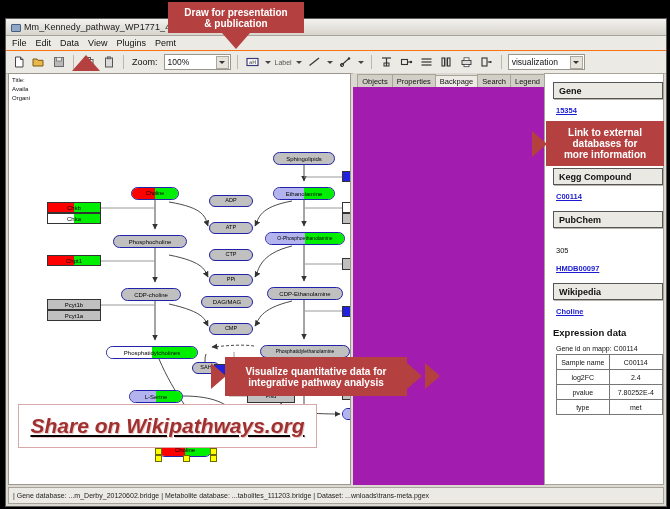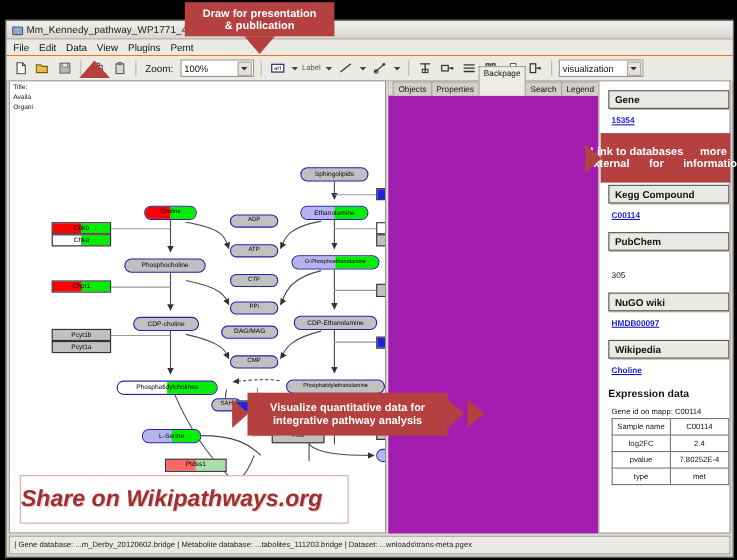--- a/index.html
+++ b/index.html
@@ -54,21 +54,21 @@
   .clip{overflow:hidden;}
   svg.edge{position:absolute;left:0;top:0;width:424px;height:432px;overflow:visible;pointer-events:none;}
 
   
   .sel{position:absolute;width:5px;height:5px;background:#ffff00;border:1px solid #6b6b00;z-index:9;}
 
   
   .tabs{display:flex;height:14px;padding-left:4px;background:#dcd9d2;align-items:flex-end;}
   .tab{font-size:7.5px;padding:1.5px 4px 1.5px;border:1px solid #a8a49a;border-bottom:none;
        background:#d2cfc7;color:#111;margin-right:-1px;}
-  .tab.active{background:#edebe5;padding-bottom:16px;position:relative;z-index:2;text-align:right;}
+  .tab.active{background:#edebe5;padding-bottom:1px;position:relative;z-index:2;text-align:right;}
   .bpbody{flex:1;background:#fff;border:1px solid #a8a49a;margin:0 0 0 0;overflow:hidden;position:relative;padding:6px 0 0 8px;}
   .dbhdr{box-sizing:border-box;width:110px;height:17px;border:1px solid #555;background:#ebe9e3;
          display:flex;align-items:center;padding-left:5px;font-size:9px;font-weight:bold;color:#111;
          box-shadow:1px 1px 0 #b9b5ab;margin-top:8px;}
   .dbhdr.first{margin-top:2px;}
   .dblink{font-size:7.5px;color:#1a1ad0;text-decoration:underline;margin:3px 0 0 3px;display:inline-block;font-weight:bold;}
   .dbtext{font-size:7.5px;color:#111;margin:18px 0 0 3px;display:inline-block;}
   .exprhdr{font-size:9.5px;font-weight:bold;color:#111;margin:9px 0 0 0;}
   .geneid{font-size:7px;color:#111;margin:7px 0 2px 3px;}
   table.expr{border-collapse:collapse;margin-left:3px;}
@@ -82,22 +82,22 @@
 
   
   .callout{position:absolute;background:#b4403f;color:#fff;font-weight:bold;text-align:center;
            display:flex;align-items:center;justify-content:center;z-index:40;line-height:11px;}
   .arrow-down{position:absolute;width:0;height:0;z-index:40;
            border-left:14px solid transparent;border-right:14px solid transparent;border-top:16px solid #b4403f;}
   .arrow-up{position:absolute;width:0;height:0;z-index:40;
            border-left:14px solid transparent;border-right:14px solid transparent;border-bottom:16px solid #b4403f;}
   .arrow-right{position:absolute;width:0;height:0;z-index:41;
            border-top:13px solid transparent;border-bottom:13px solid transparent;border-left:15px solid #b4403f;}
-  .share{position:absolute;left:18px;top:432px;width:297px;height:42px;background:#fff;
-         border:1px solid #d8a8a8;display:flex;align-items:center;z-index:45;}
+  .share{position:absolute;left:18px;top:404px;width:297px;height:42px;background:#fff;
+         border:1px solid #d8a8a8;display:flex;align-items:center;justify-content:center;z-index:45;text-decoration:underline;}
   .share span{font-size:21px;font-weight:bold;font-style:italic;color:#a03030;
          text-shadow:1px 1px 0 #e8c8c8;}
 </style>
 </head>
 <body>
 
 <div id="root">
 
   <div class="win">
 
@@ -451,21 +451,20 @@
 
           <div class="dbhdr">HMDB</div>
           <div><a class="dblink" href="#">HMDB00097</a></div>
 
           <div class="dbhdr">Kegg Compound</div>
           <div><a class="dblink" href="#">C00114</a></div>
 
           <div class="dbhdr">PubChem</div>
           <div><span class="dbtext">305</span></div>
 
-          <div class="dbhdr">NuGO wiki</div>
           <div><a class="dblink" href="#">HMDB00097</a></div>
 
           <div class="dbhdr">Wikipedia</div>
           <div><a class="dblink" href="#">Choline</a></div>
 
           <div class="exprhdr">Expression data</div>
           <div class="geneid">Gene id on mapp: C00114</div>
 
           <table class="expr">
             <tbody>
@@ -499,21 +498,21 @@
   </div>
 
   <div class="callout" style="left:168px;top:2px;width:136px;height:31px;font-size:10px;flex-direction:column;">
     <span>Draw for presentation</span>
     <span>&amp; publication</span>
   </div>
   <div class="arrow-down" style="left:222px;top:33px;"></div>
 
   <div class="arrow-up" style="left:72px;top:55px;"></div>
 
-  <div class="callout" style="left:546px;top:121px;width:118px;height:45px;font-size:10px;flex-direction:row;">
+  <div class="callout" style="left:546px;top:121px;width:118px;height:45px;font-size:10px;flex-direction:column;">
     <span>Link  to external</span>
     <span>databases  for</span>
     <span>more information</span>
   </div>
   <div class="arrow-right" style="left:532px;top:131px;border-left-color:#b4403f;border-left-width:15px;"></div>
 
   <div class="callout" style="left:225px;top:357px;width:182px;height:39px;font-size:10px;flex-direction:column;">
     <span>Visualize quantitative data  for</span>
     <span>integrative pathway analysis</span>
   </div>

